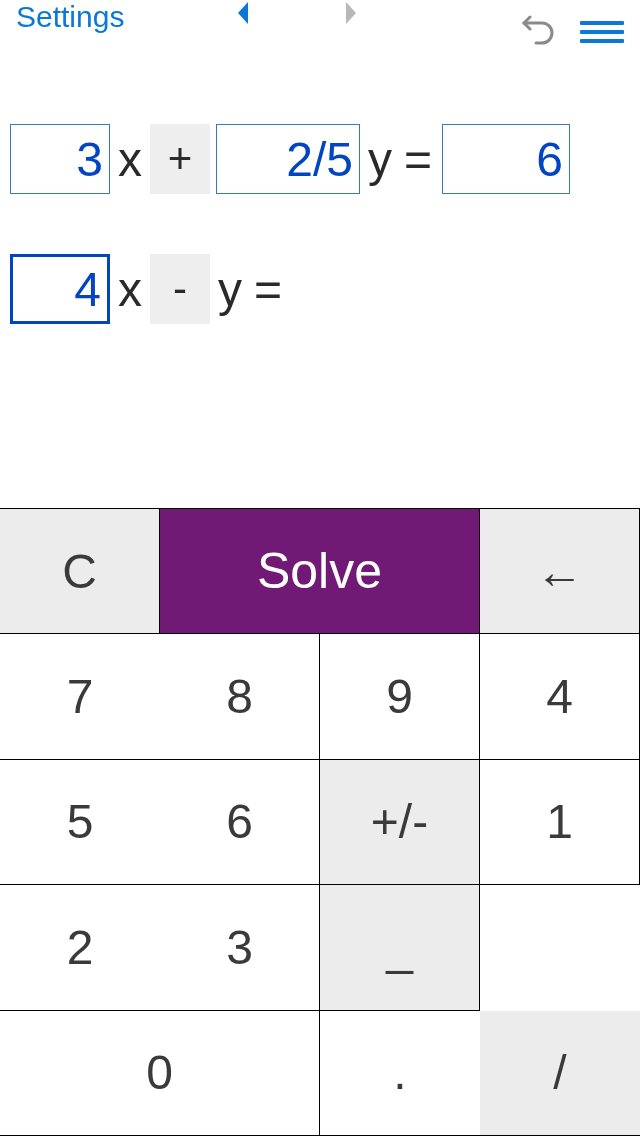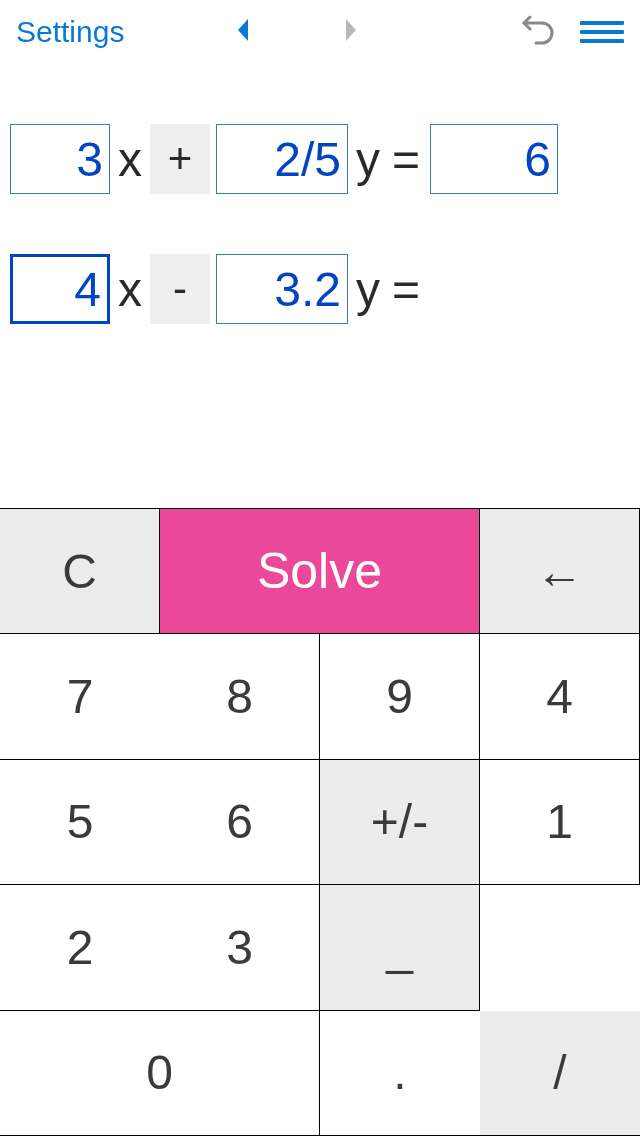--- a/index.html
+++ b/index.html
@@ -8,21 +8,20 @@
       height: 1136px;
       font-family: -apple-system, Helvetica, Arial, sans-serif;
       background: #fff;
       display: flex;
       flex-direction: column;
       overflow: hidden;
     }
     .header {
       height: 64px;
       display: flex;
-      align-items: center;
       padding: 0 16px;
     }
     .settings-link {
       color: #0a78d6;
       font-size: 30px;
       font-weight: 400;
       cursor: pointer;
     }
     .nav-arrows {
       display: flex;
@@ -73,21 +72,21 @@
       display: flex;
       align-items: center;
       justify-content: flex-end;
       background: #fff;
       cursor: pointer;
     }
     .input-box.active {
       border: 3px solid #0245c2;
     }
     .box-a { width: 100px; }
-    .box-b { width: 132px; }
+    .box-b { width: 144px; }
     .box-c { width: 128px; }
     .var-label {
       font-size: 48px;
       color: #2a2a2a;
       padding: 0 2px;
     }
     .op-box {
       width: 60px;
       height: 70px;
       background: #eeeeee;
@@ -116,21 +115,21 @@
       display: flex;
       align-items: center;
       justify-content: center;
       font-size: 48px;
       color: #3a3a3a;
       cursor: pointer;
       background: #fff;
     }
     .key:last-child-of-row { border-right: none; }
     .key.grey { background: #ececec; }
-    .key.blue { background: #ec4899; color: #fff; font-size: 50px; }
+    .key.blue { background: #701a75; color: #fff; font-size: 50px; }
     .key.span2 { grid-column: span 2; }
     .key:nth-child(4n) { border-right: none; }
     .row5-right { border-right: none; }
     .backspace-arrow {
       font-size: 48px;
       color: #3a3a3a;
     }
   </style>
 </head>
 <body>
@@ -171,21 +170,20 @@
     <div class="op-box">+</div>
     <div class="input-box box-b">2/5</div>
     <span class="var-label">y</span>
     <span class="eq-label">=</span>
     <div class="input-box box-c">6</div>
   </div>
   <div class="equation-row">
     <div class="input-box box-a active">4</div>
     <span class="var-label">x</span>
     <div class="op-box">-</div>
-    <div class="input-box box-b">3.2</div>
     <span class="var-label">y</span>
     <span class="eq-label">=</span>
   </div>
 </div>
 
 <div class="keypad">
   <div class="key grey">C</div>
   <div class="key blue span2">Solve</div>
   <div class="key grey">
       <span class="backspace-arrow">←</span>

